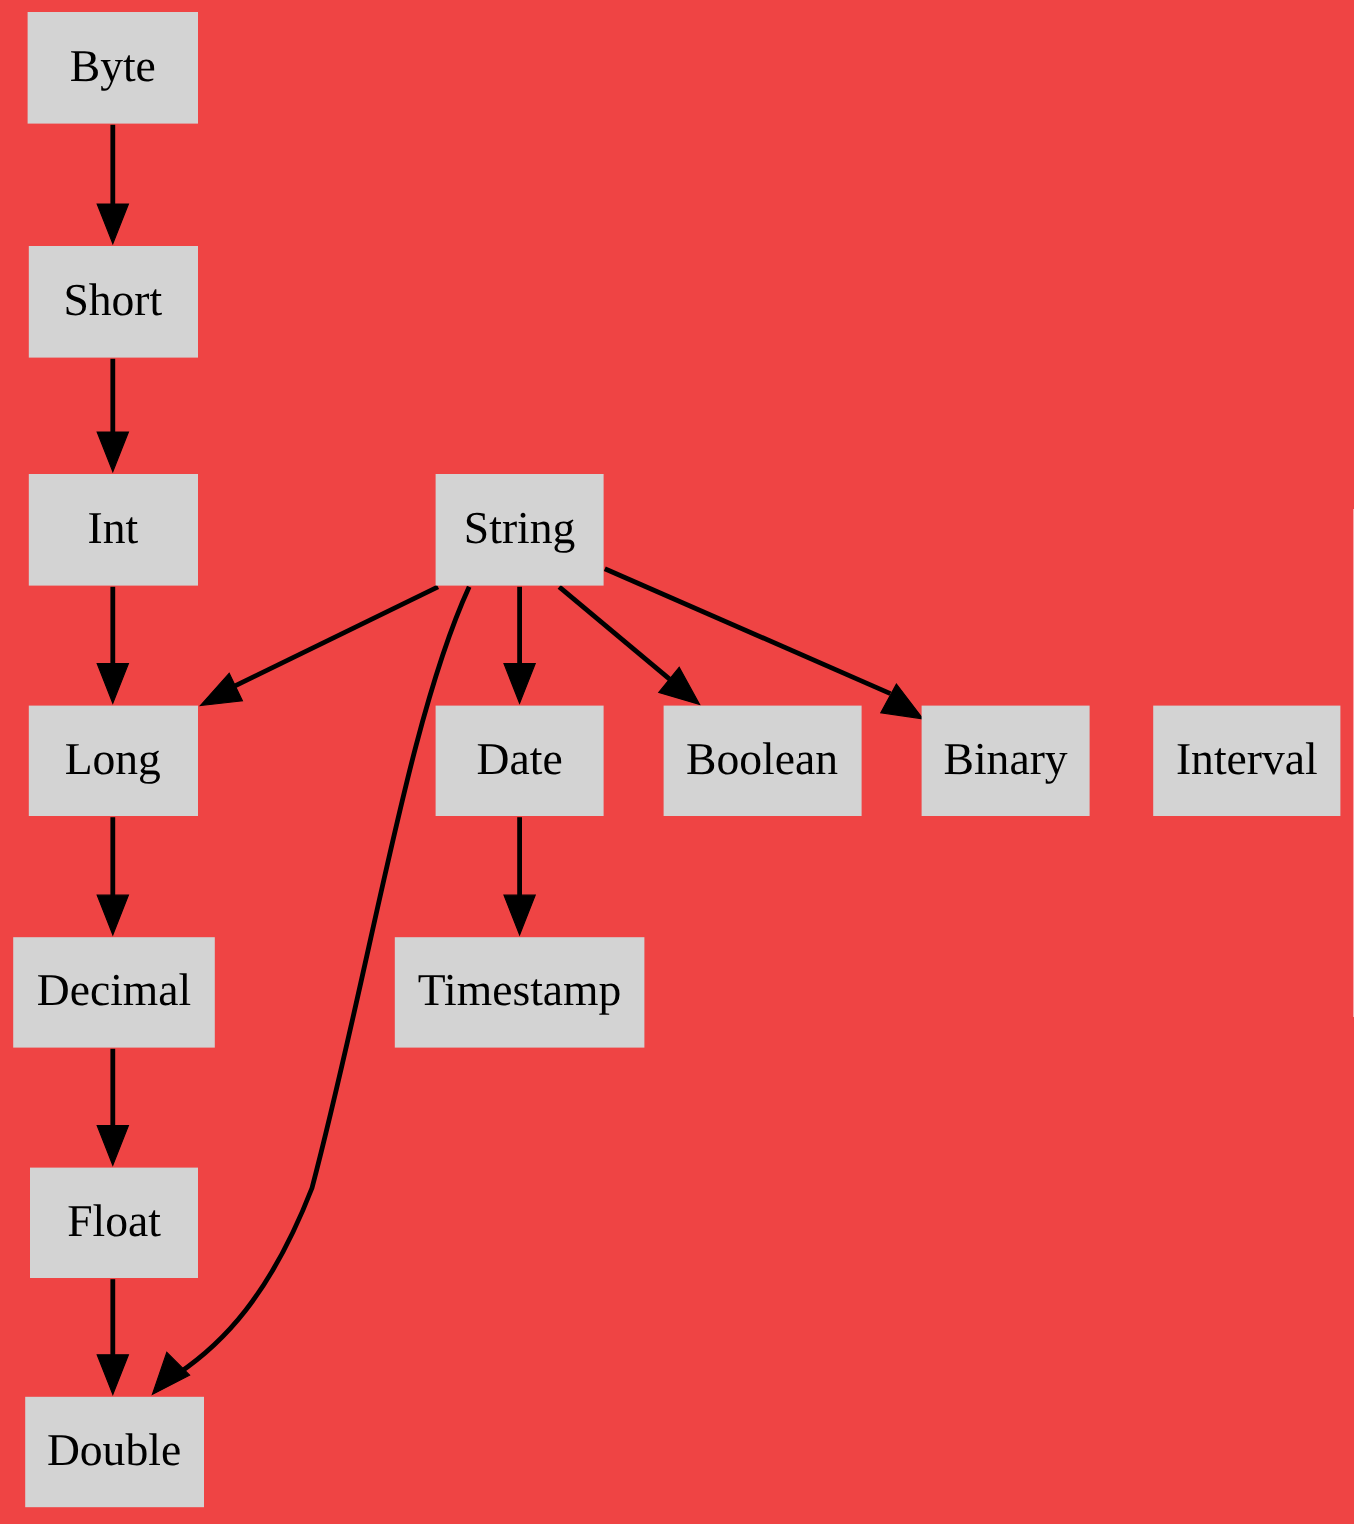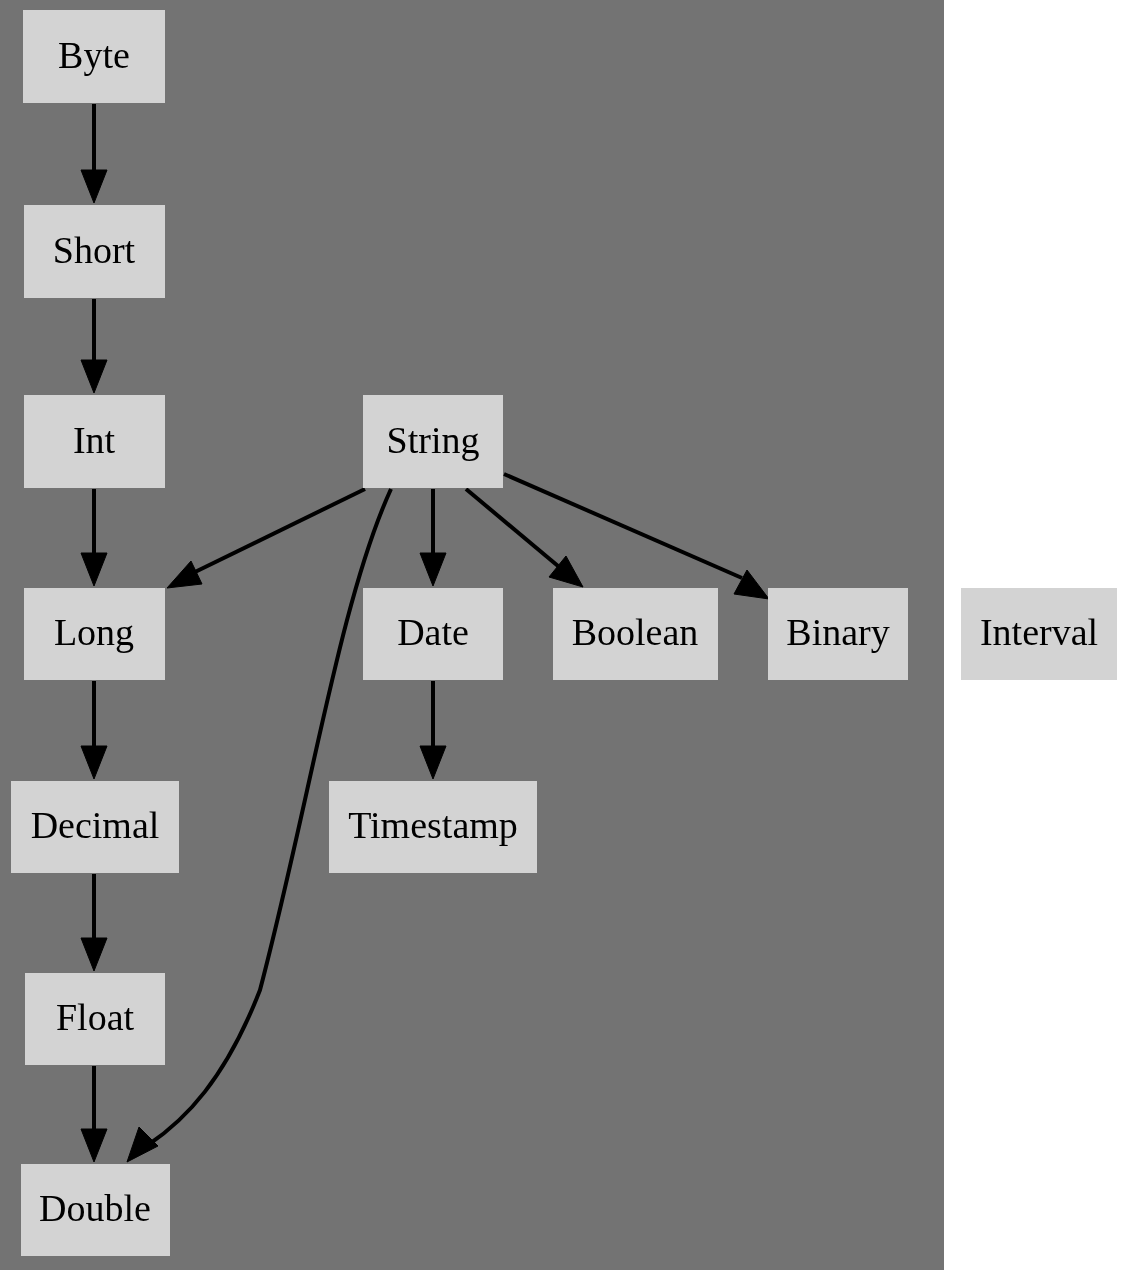--- a/index.html
+++ b/index.html
@@ -8,23 +8,23 @@
     background: #ffffff;
   }
   body {
     width: 1128px;
     height: 1270px;
     font-family: "Liberation Serif", "DejaVu Serif", serif;
     overflow: hidden;
   }
   #graph-root {
     position: relative;
-    width: 944px;
+    width: 1128px;
     height: 1270px;
-    background: #737373;
+    background: #ef4444;
   }
   svg#graph-svg {
     position: absolute;
     top: 0;
     left: 0;
     width: 1128px;
     height: 1270px;
     display: block;
   }
   .node-box {

